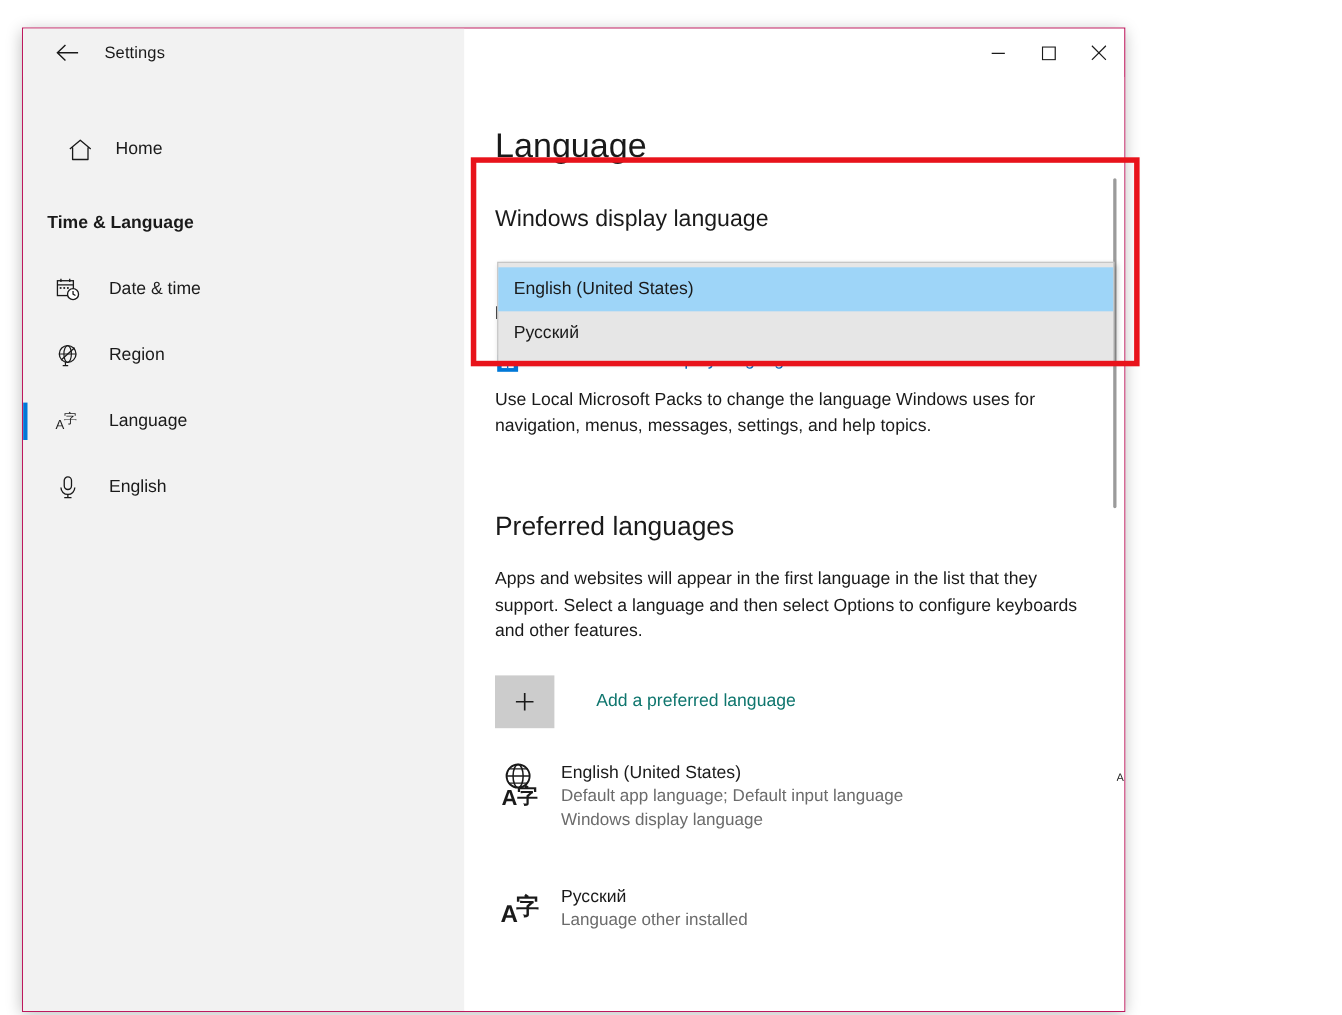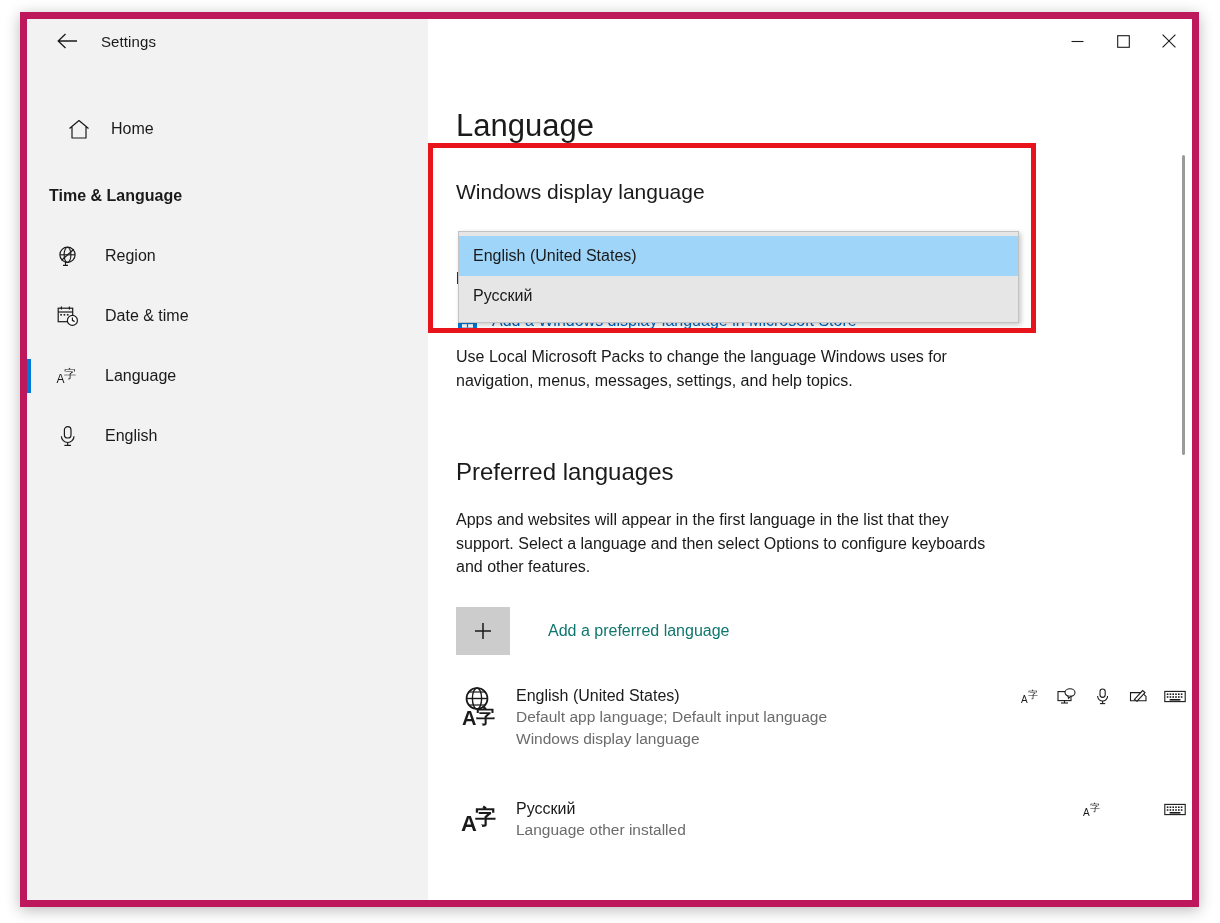--- a/index.html
+++ b/index.html
@@ -9,25 +9,25 @@
     height: 923px;
     background: #ffffff;
     font-family: "Liberation Sans", sans-serif;
     overflow: hidden;
   }
 
   
   #window {
     position: absolute;
     left: 20px;
-    top: 12px;
-    width: 1179px;
+    top: 25px;
+    width: 1003px;
     height: 895px;
     background: #ffffff;
-    border: 7px solid #be185d;
+    border: 1px solid #be185d;
     box-shadow: 0 3px 14px rgba(0,0,0,0.28);
     overflow: hidden;
   }
 
   
   #titlebar {
     position: absolute;
     left: 0; top: 0;
     width: 100%;
     height: 44px;
@@ -380,46 +380,46 @@
 
 
     <div class="section-head">Time &amp; Language</div>
 
     <div class="nav-list">
 
       <div class="nav-item">
         <span class="accent"></span>
         <span class="nav-ico">
           <svg width="22" height="22" viewBox="0 0 22 22">
-            <circle cx="10.5" cy="9.8" r="7.6" fill="none" stroke="#1a1a1a" stroke-width="1.2"></circle>
-            <ellipse cx="10.5" cy="9.8" rx="3.4" ry="7.6" fill="none" stroke="#1a1a1a" stroke-width="1.1"></ellipse>
-            <line x1="3" y1="9.8" x2="18" y2="9.8" stroke="#1a1a1a" stroke-width="1.1"></line>
-            <line x1="4.6" y1="15.2" x2="16.8" y2="4.2" stroke="#1a1a1a" stroke-width="1.2"></line>
-            <path d="M8.5 17 L8.5 20.4 M6 20.4 L11 20.4" fill="none" stroke="#1a1a1a" stroke-width="1.1"></path>
-          </svg>
-        </span>
-        <span class="nav-label">Region</span>
-      </div>
-
-      <div class="nav-item">
-        <span class="accent"></span>
-        <span class="nav-ico">
-          <svg width="22" height="22" viewBox="0 0 22 22">
             <rect x="1.2" y="3.2" width="14.5" height="13.5" fill="none" stroke="#1a1a1a" stroke-width="1.2"></rect>
             <line x1="1.2" y1="7" x2="15.7" y2="7" stroke="#1a1a1a" stroke-width="1.2"></line>
             <line x1="4.4" y1="1.4" x2="4.4" y2="4.4" stroke="#1a1a1a" stroke-width="1.2"></line>
             <line x1="12.4" y1="1.4" x2="12.4" y2="4.4" stroke="#1a1a1a" stroke-width="1.2"></line>
             <rect x="3.3" y="9" width="1.6" height="1.6" fill="#1a1a1a"></rect>
             <rect x="6.6" y="9" width="1.6" height="1.6" fill="#1a1a1a"></rect>
             <rect x="9.9" y="9" width="1.6" height="1.6" fill="#1a1a1a"></rect>
             <circle cx="15.4" cy="15.4" r="5" fill="#fff" stroke="#1a1a1a" stroke-width="1.2"></circle>
             <path d="M15.4 12.6 L15.4 15.4 L17.6 16.6" fill="none" stroke="#1a1a1a" stroke-width="1.2"></path>
           </svg>
         </span>
         <span class="nav-label">Date &amp; time</span>
+      </div>
+
+      <div class="nav-item">
+        <span class="accent"></span>
+        <span class="nav-ico">
+          <svg width="22" height="22" viewBox="0 0 22 22">
+            <circle cx="10.5" cy="9.8" r="7.6" fill="none" stroke="#1a1a1a" stroke-width="1.2"></circle>
+            <ellipse cx="10.5" cy="9.8" rx="3.4" ry="7.6" fill="none" stroke="#1a1a1a" stroke-width="1.1"></ellipse>
+            <line x1="3" y1="9.8" x2="18" y2="9.8" stroke="#1a1a1a" stroke-width="1.1"></line>
+            <line x1="4.6" y1="15.2" x2="16.8" y2="4.2" stroke="#1a1a1a" stroke-width="1.2"></line>
+            <path d="M8.5 17 L8.5 20.4 M6 20.4 L11 20.4" fill="none" stroke="#1a1a1a" stroke-width="1.1"></path>
+          </svg>
+        </span>
+        <span class="nav-label">Region</span>
       </div>
 
       <div class="nav-item selected">
         <span class="accent"></span>
         <span class="nav-ico">
           <svg width="24" height="22" viewBox="0 0 24 22">
             <text x="0.5" y="18" font-family="Liberation Sans, sans-serif" font-size="12" fill="#1a1a1a">A</text>
             <text x="8" y="12.5" font-family="DejaVu Sans, sans-serif" font-size="12" fill="#1a1a1a">字</text>
           </svg>
         </span>

